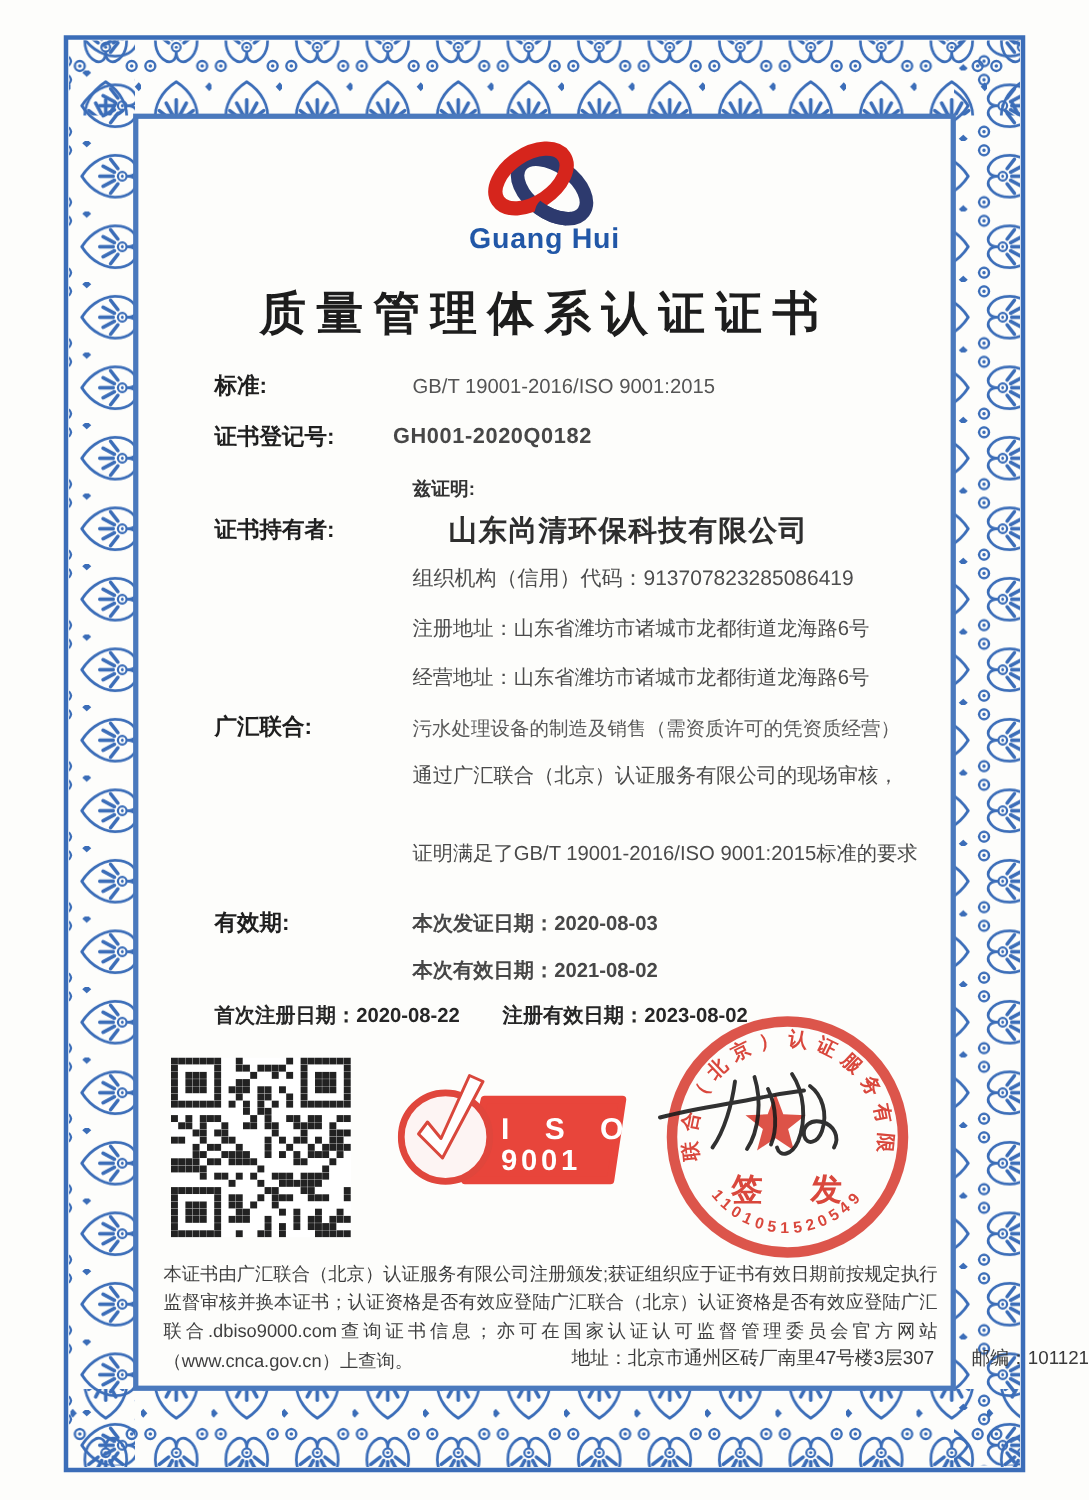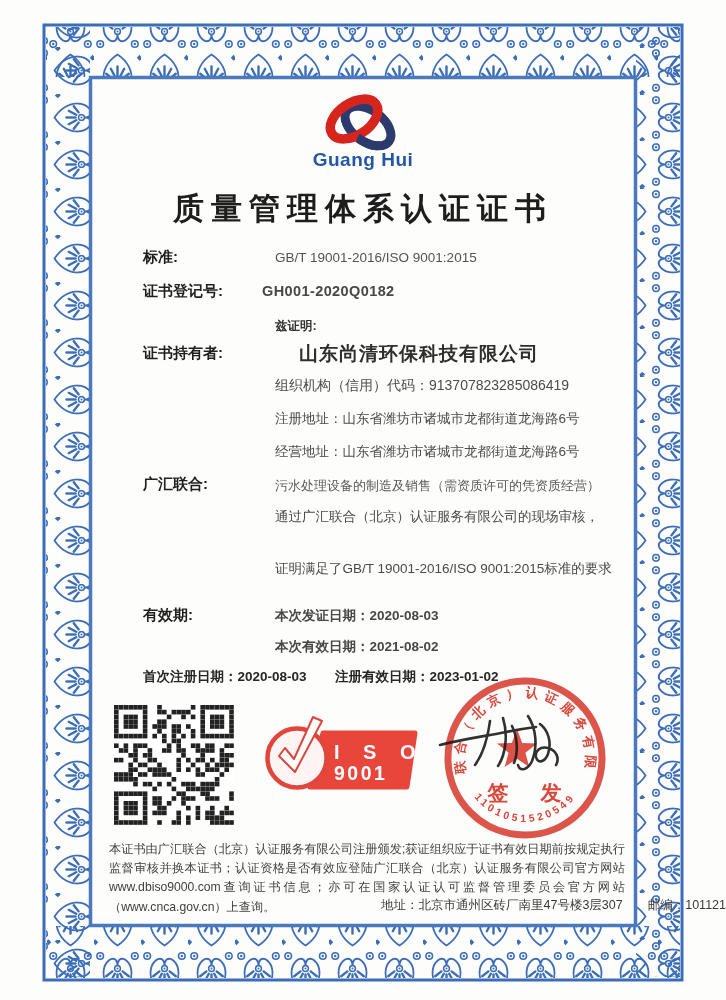--- a/index.html
+++ b/index.html
@@ -99,22 +99,22 @@
   <div class="t lbl" style="top:475px">广汇联合:</div>
   <div class="t val" style="top:477px;font-size:13px;color:#5a5a5a">污水处理设备的制造及销售（需资质许可的凭资质经营）</div>
 
   <div class="t val" style="top:508px;color:#4a4a4a">通过广汇联合（北京）认证服务有限公司的现场审核，</div>
   <div class="t val" style="top:560px;color:#4a4a4a">证明满足了GB/T 19001-2016/ISO 9001:2015标准的要求</div>
 
   <div class="t lbl" style="top:606px">有效期:</div>
   <div class="t val semib" style="top:607px">本次发证日期：2020-08-03</div>
   <div class="t val semib" style="top:638px">本次有效日期：2021-08-02</div>
 
-  <div class="t date-bold" style="left:143px;top:668px">首次注册日期：2020-08-03</div>
-  <div class="t date-bold" style="left:335px;top:668px">注册有效日期：2023-01-02</div>
+  <div class="t date-bold" style="left:143px;top:668px">首次注册日期：2020-08-22</div>
+  <div class="t date-bold" style="left:335px;top:668px">注册有效日期：2023-08-02</div>
 
   <svg class="abs" style="left:114px;top:705px" width="120" height="120" viewBox="0 0 120 120">
     <rect x="0" y="0" width="120" height="120" fill="#ffffff"></rect>
     <g id="qr-cells" fill="#222222">
         <rect x="43.20" y="0.00" width="4.61" height="4.61"></rect>
         <rect x="76.80" y="0.00" width="4.61" height="4.61"></rect>
         <rect x="43.20" y="4.80" width="4.61" height="4.61"></rect>
         <rect x="48.00" y="4.80" width="4.61" height="4.61"></rect>
         <rect x="57.60" y="4.80" width="4.61" height="4.61"></rect>
         <rect x="62.40" y="4.80" width="4.61" height="4.61"></rect>
@@ -432,16 +432,16 @@
     <g fill="none" stroke="#1c1c1c" stroke-width="2.6" stroke-linecap="round" opacity="0.9">
       <path d="M12,79 C35,73 58,70 78,66 C90,63.5 100,62 108,61"></path>
       <path d="M62,55 C60,70 55,88 47,99"></path>
       <path d="M75,52 C80,68 78,88 70,100"></path>
       <path d="M84,60 C90,72 90,88 86,97"></path>
       <path d="M100,50 C108,62 110,80 104,95 C100,104 92,106 90,99"></path>
       <path d="M112,58 C120,64 124,76 120,88 C117,96 110,98 108,91 C107,85 112,80 120,82 C128,84 132,92 128,99"></path>
     </g>
   </svg>
 
-  <div class="footer-para">本证书由广汇联合（北京）认证服务有限公司注册颁发;获证组织应于证书有效日期前按规定执行监督审核并换本证书；认证资格是否有效应登陆广汇联合（北京）认证服务有限公司官方网站www.dbiso9000.com查询证书信息；亦可在国家认证认可监督管理委员会官方网站（www.cnca.gov.cn）上查询。</div>
+  <div class="footer-para">本证书由广汇联合（北京）认证服务有限公司注册颁发;获证组织应于证书有效日期前按规定执行监督审核并换本证书；认证资格是否有效应登陆广汇联合（北京）认证资格是否有效应登陆广汇联合.dbiso9000.com查询证书信息；亦可在国家认证认可监督管理委员会官方网站（www.cnca.gov.cn）上查询。</div>
   <div class="t addr">地址：北京市通州区砖厂南里47号楼3层307　　邮编：101121</div>
 
 </div>
 
 </body></html>

